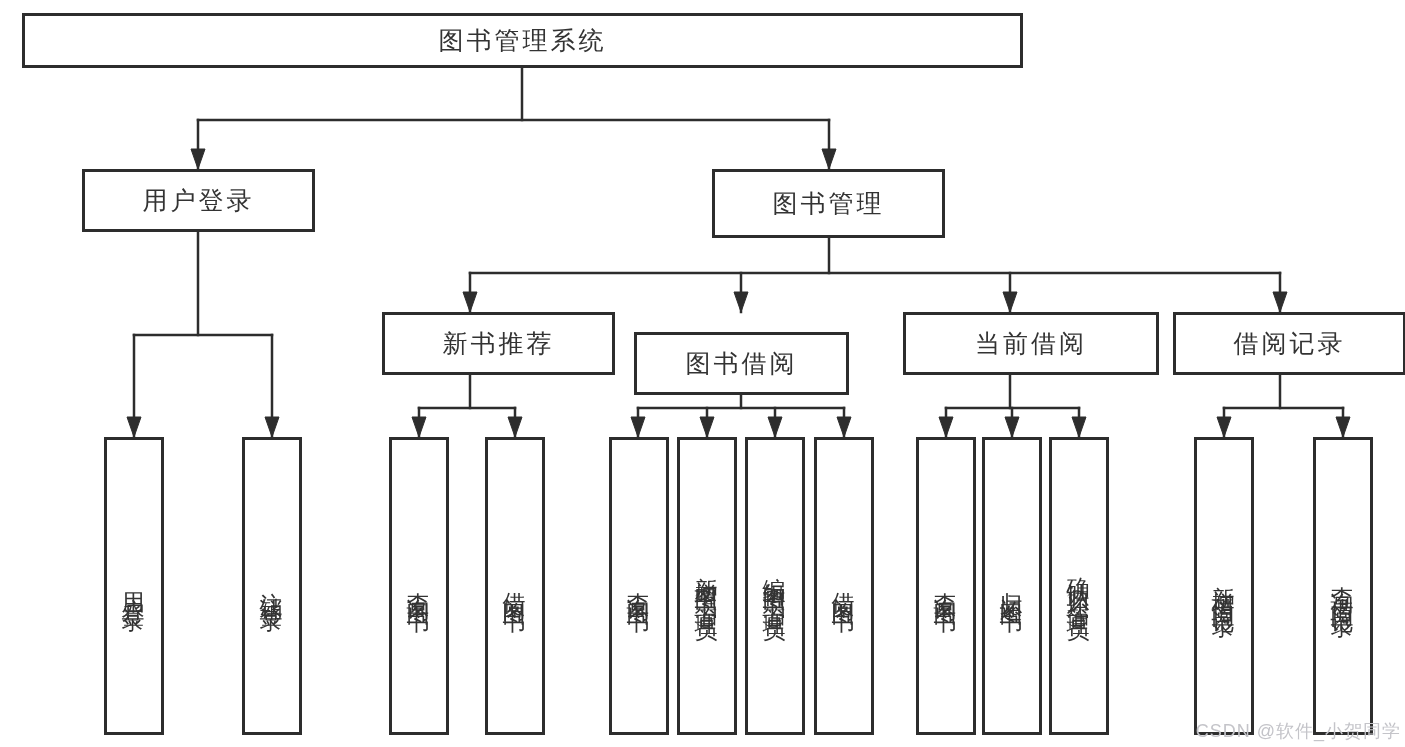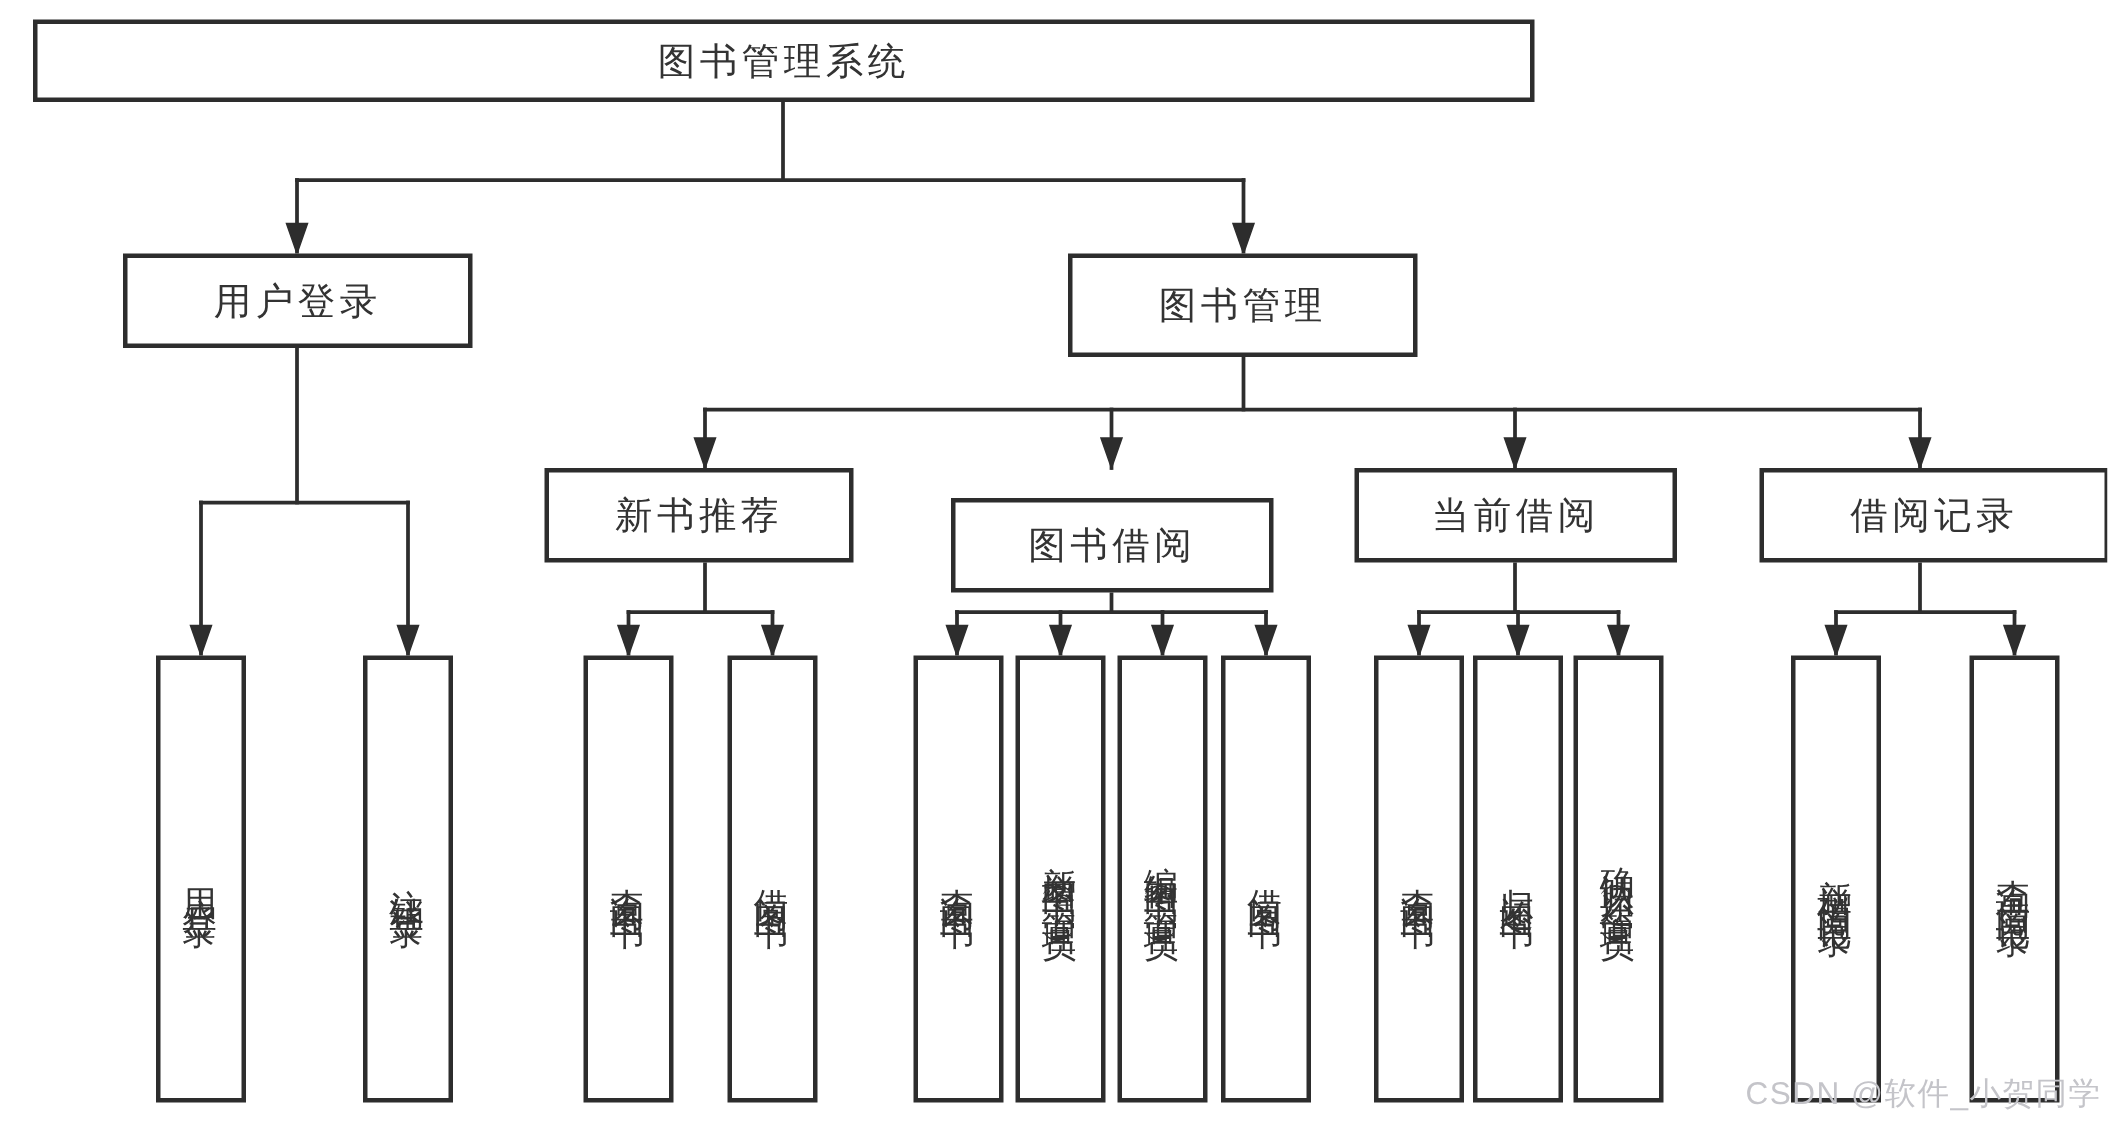--- a/index.html
+++ b/index.html
@@ -33,21 +33,21 @@
     writing-mode: vertical-rl;
     text-orientation: mixed;
     font-size: 23px;
     letter-spacing: 6px;
     white-space: normal;
   }
   .watermark {
     position: absolute;
     right: 4px;
     bottom: 4px;
-    font-size: 21px;
+    font-size: 18px;
     letter-spacing: 1px;
     color: #c4c4c9;
     pointer-events: none;
   }
 </style>
 </head>
 <body>
 
 <div class="canvas">
 
@@ -99,23 +99,23 @@
       <line x1="1224" y1="408" x2="1224" y2="437" marker-end="url(#arrow)"></line>
       <line x1="1343" y1="408" x2="1343" y2="437" marker-end="url(#arrow)"></line>
     </g>
   </svg>
 
   <div class="node" style="left:22px;top:13px;width:1001px;height:55px">图书管理系统</div>
 
   <div class="node" style="left:82px;top:169px;width:233px;height:63px">用户登录</div>
   <div class="node" style="left:712px;top:169px;width:233px;height:69px">图书管理</div>
 
-  <div class="node" style="left:363px;top:312px;width:206px;height:63px">新书推荐</div>
+  <div class="node" style="left:382px;top:312px;width:233px;height:63px">新书推荐</div>
   <div class="node" style="left:634px;top:332px;width:215px;height:63px">图书借阅</div>
-  <div class="node" style="left:903px;top:312px;width:215px;height:63px">当前借阅</div>
+  <div class="node" style="left:903px;top:312px;width:256px;height:63px">当前借阅</div>
   <div class="node" style="left:1173px;top:312px;width:233px;height:63px">借阅记录</div>
 
   <div class="node leaf" style="left:104px;top:437px;width:60px;height:298px">用户登录</div>
   <div class="node leaf" style="left:242px;top:437px;width:60px;height:298px">注销登录</div>
 
   <div class="node leaf" style="left:389px;top:437px;width:60px;height:298px">查询图书</div>
   <div class="node leaf" style="left:485px;top:437px;width:60px;height:298px">借阅图书</div>
 
   <div class="node leaf" style="left:609px;top:437px;width:60px;height:298px">查询图书</div>
   <div class="node leaf" style="left:677px;top:437px;width:60px;height:298px">新增图书（管理员）</div>

